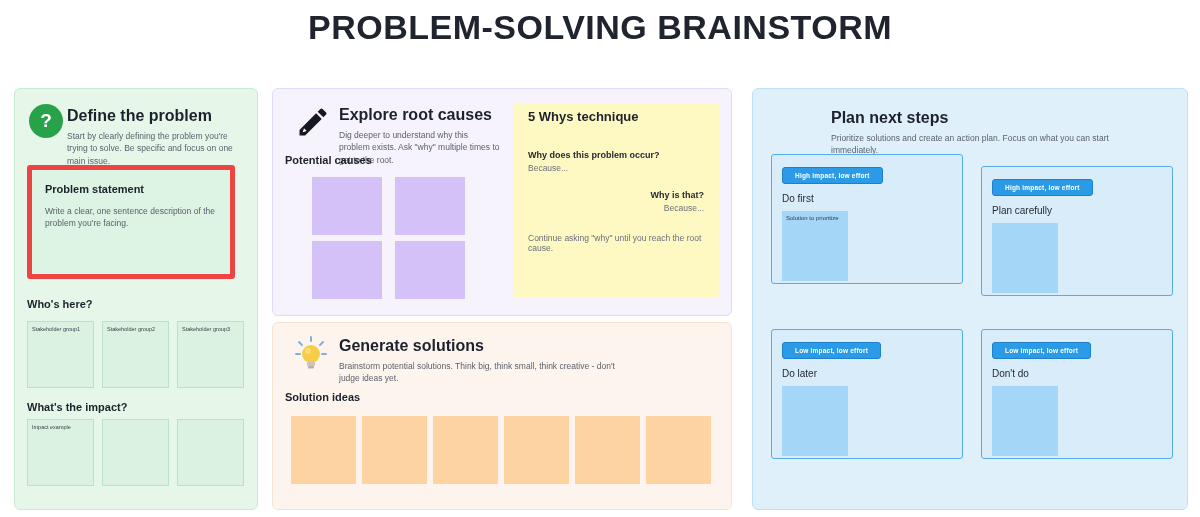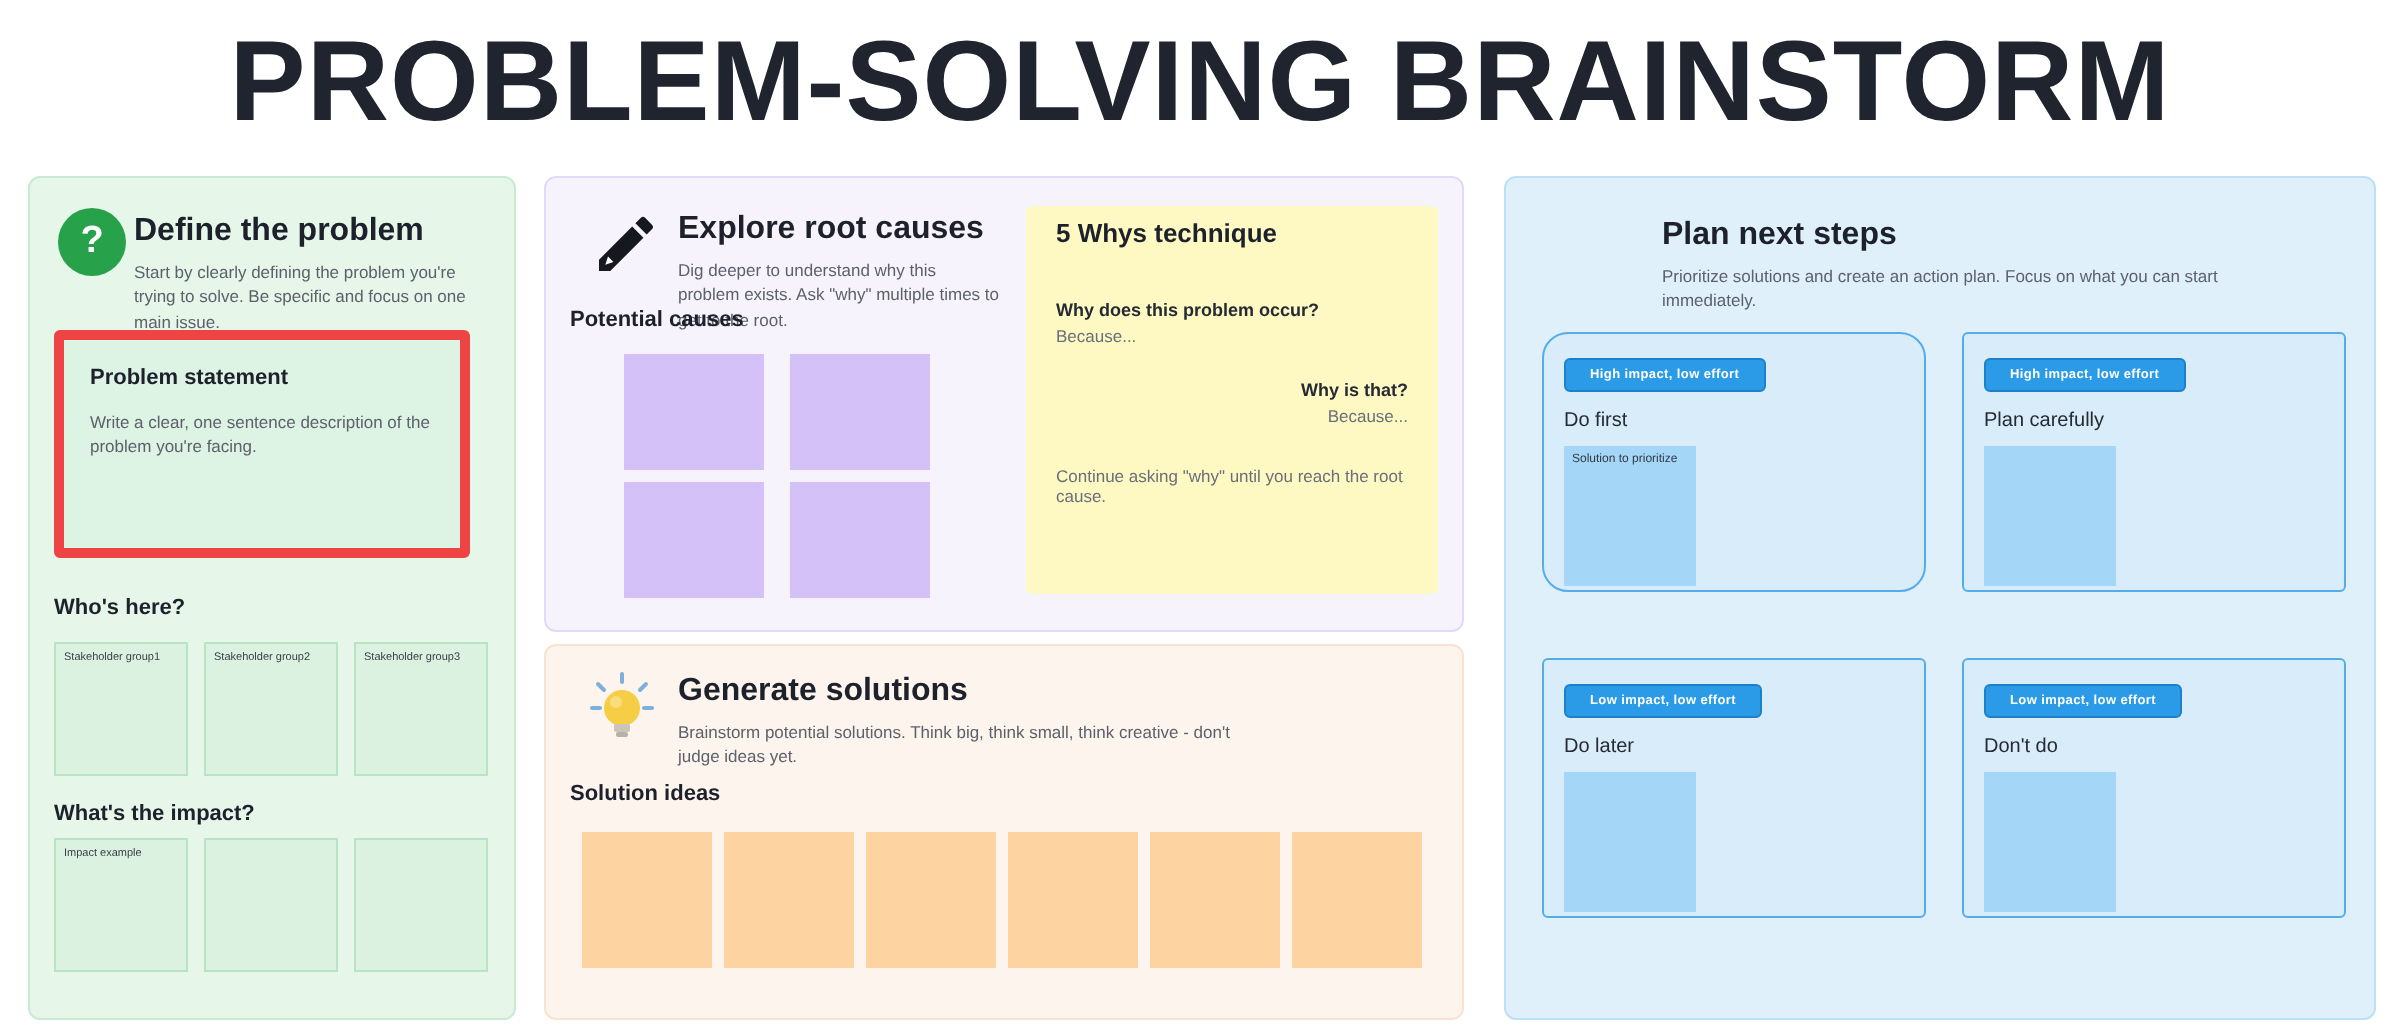--- a/index.html
+++ b/index.html
@@ -2,21 +2,21 @@
 <html><head>
 <meta charset="utf-8">
 <style>
   * { box-sizing: border-box; margin: 0; padding: 0; }
   html, body { background: #ffffff; }
   body { font-family: "Liberation Sans", sans-serif; }
   .canvas { position: relative; width: 1200px; height: 517px; background: #fff; overflow: hidden; }
 
   .board-title {
     position: absolute; top: 8px; left: 0; width: 100%;
-    text-align: center; font-size: 57px; font-weight: bold;
+    text-align: center; font-size: 34px; font-weight: bold;
     color: #20242e; letter-spacing: 0.5px;
   }
 
   .panel { position: absolute; border-radius: 6px; border: 1px solid transparent; }
   .panel-green  { left: 14px;  top: 88px; width: 244px; height: 422px; background: #e6f7ea; border-color: #c9ead1; }
   .panel-purple { left: 272px; top: 88px; width: 460px; height: 228px; background: #f6f3fd; border-color: #e2daf6; }
   .panel-orange { left: 272px; top: 322px; width: 460px; height: 188px; background: #fdf5ed; border-color: #f6e4d0; }
   .panel-blue   { left: 752px; top: 88px; width: 436px; height: 422px; background: #dff0fb; border-color: #bee0f4; }
 
   .sec-head { font-size: 16px; font-weight: bold; color: #1d212b; }
@@ -72,21 +72,21 @@
   .oh-ideas { left: 12px; top: 68px; }
   .idea-row { position: absolute; left: 18px; top: 93px; display: flex; gap: 6px; }
   .o-note { width: 65px; height: 68px; background: #fed3a2; }
 
   
   .blue-head-block { position: absolute; left: 78px; top: 20px; width: 310px; }
   .quad {
     position: absolute; width: 192px; height: 130px;
     background: #d8ecfa; border: 1.5px solid #54adea; border-radius: 3px; padding: 9px 10px;
   }
-  .quad-1 { left: 18px;  top: 77px; border-radius: 13px; }
+  .quad-1 { left: 18px;  top: 65px; }
   .quad-2 { left: 228px; top: 77px; }
   .quad-3 { left: 18px;  top: 240px; }
   .quad-4 { left: 228px; top: 240px; }
   .quad-badge {
     display: inline-block; background: #2b9be8; border: 1px solid #1d80c8;
     border-radius: 3px; color: #ffffff; font-size: 6.5px; font-weight: bold;
     padding: 4px 12px; letter-spacing: 0.2px;
   }
   .quad-label { font-size: 10px; color: #262a33; margin-top: 9px; }
   .b-note {

